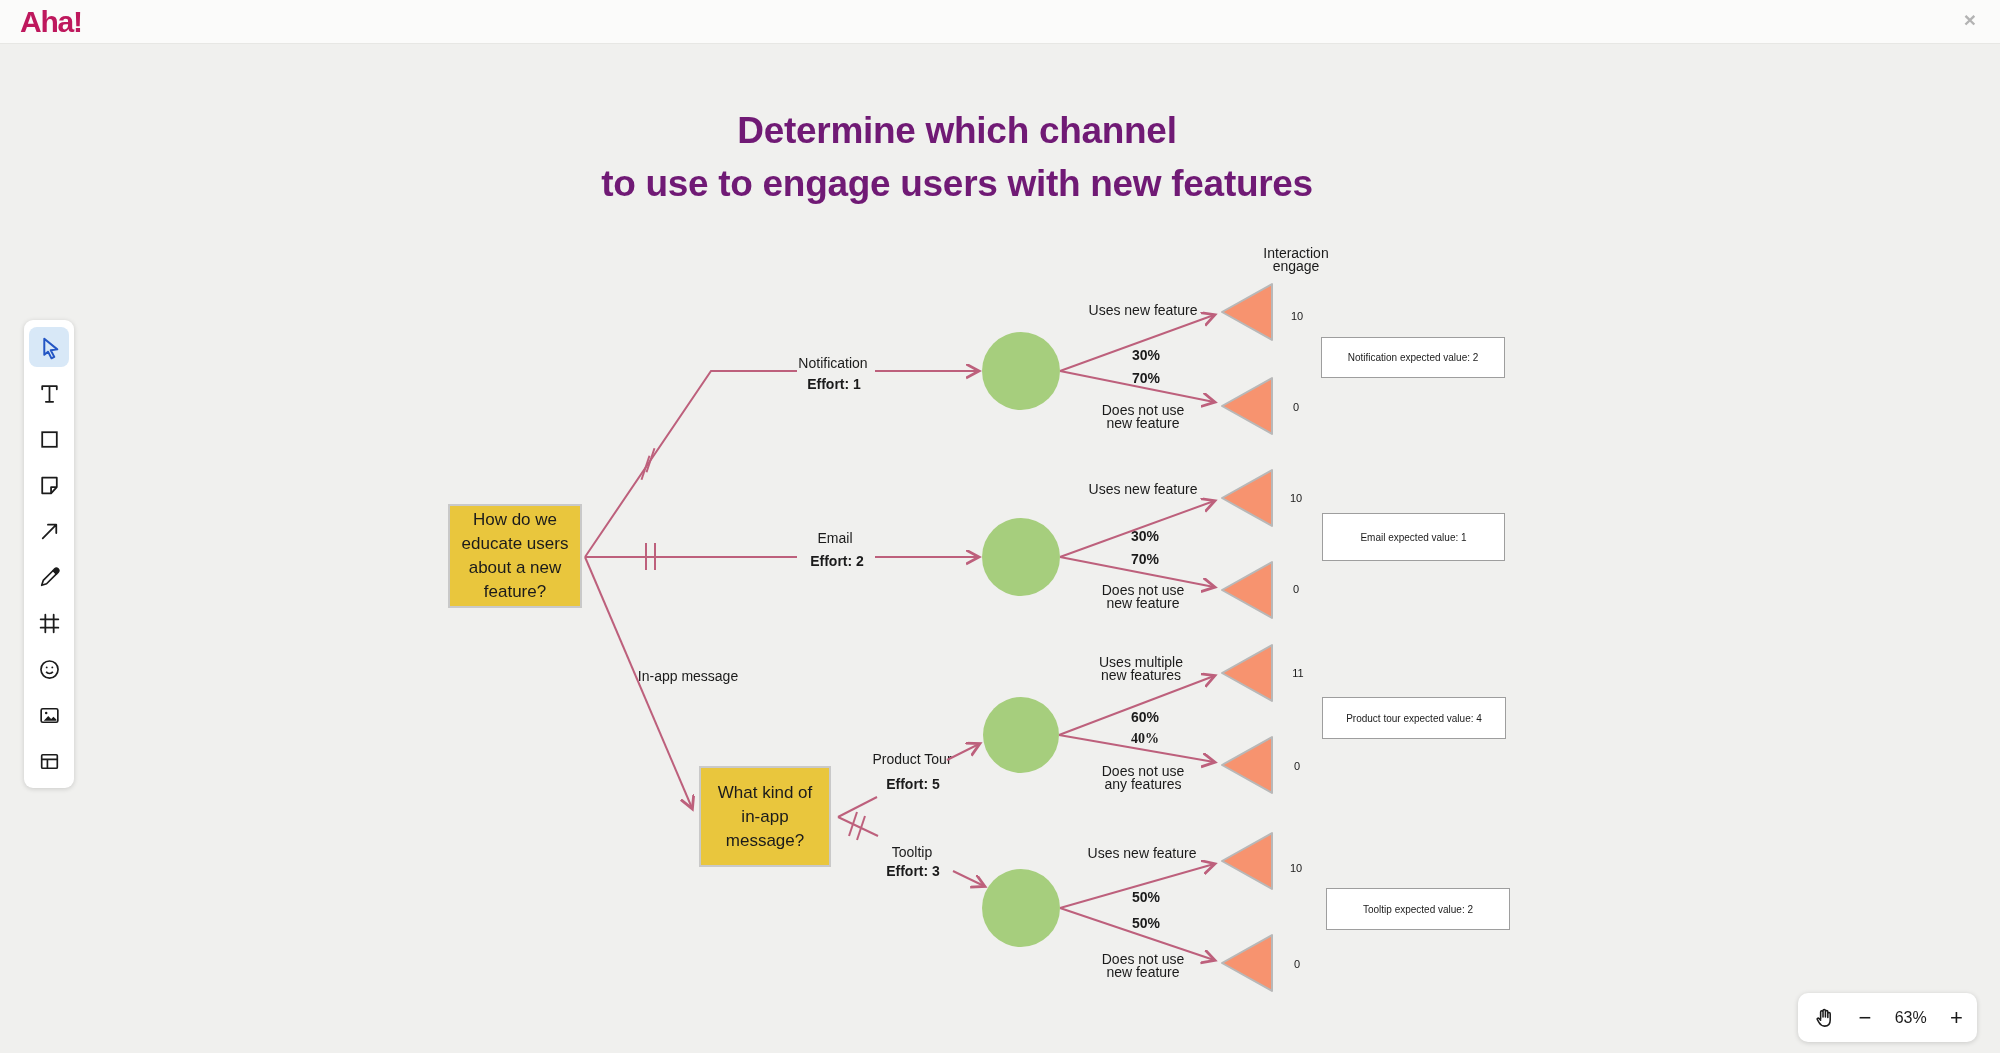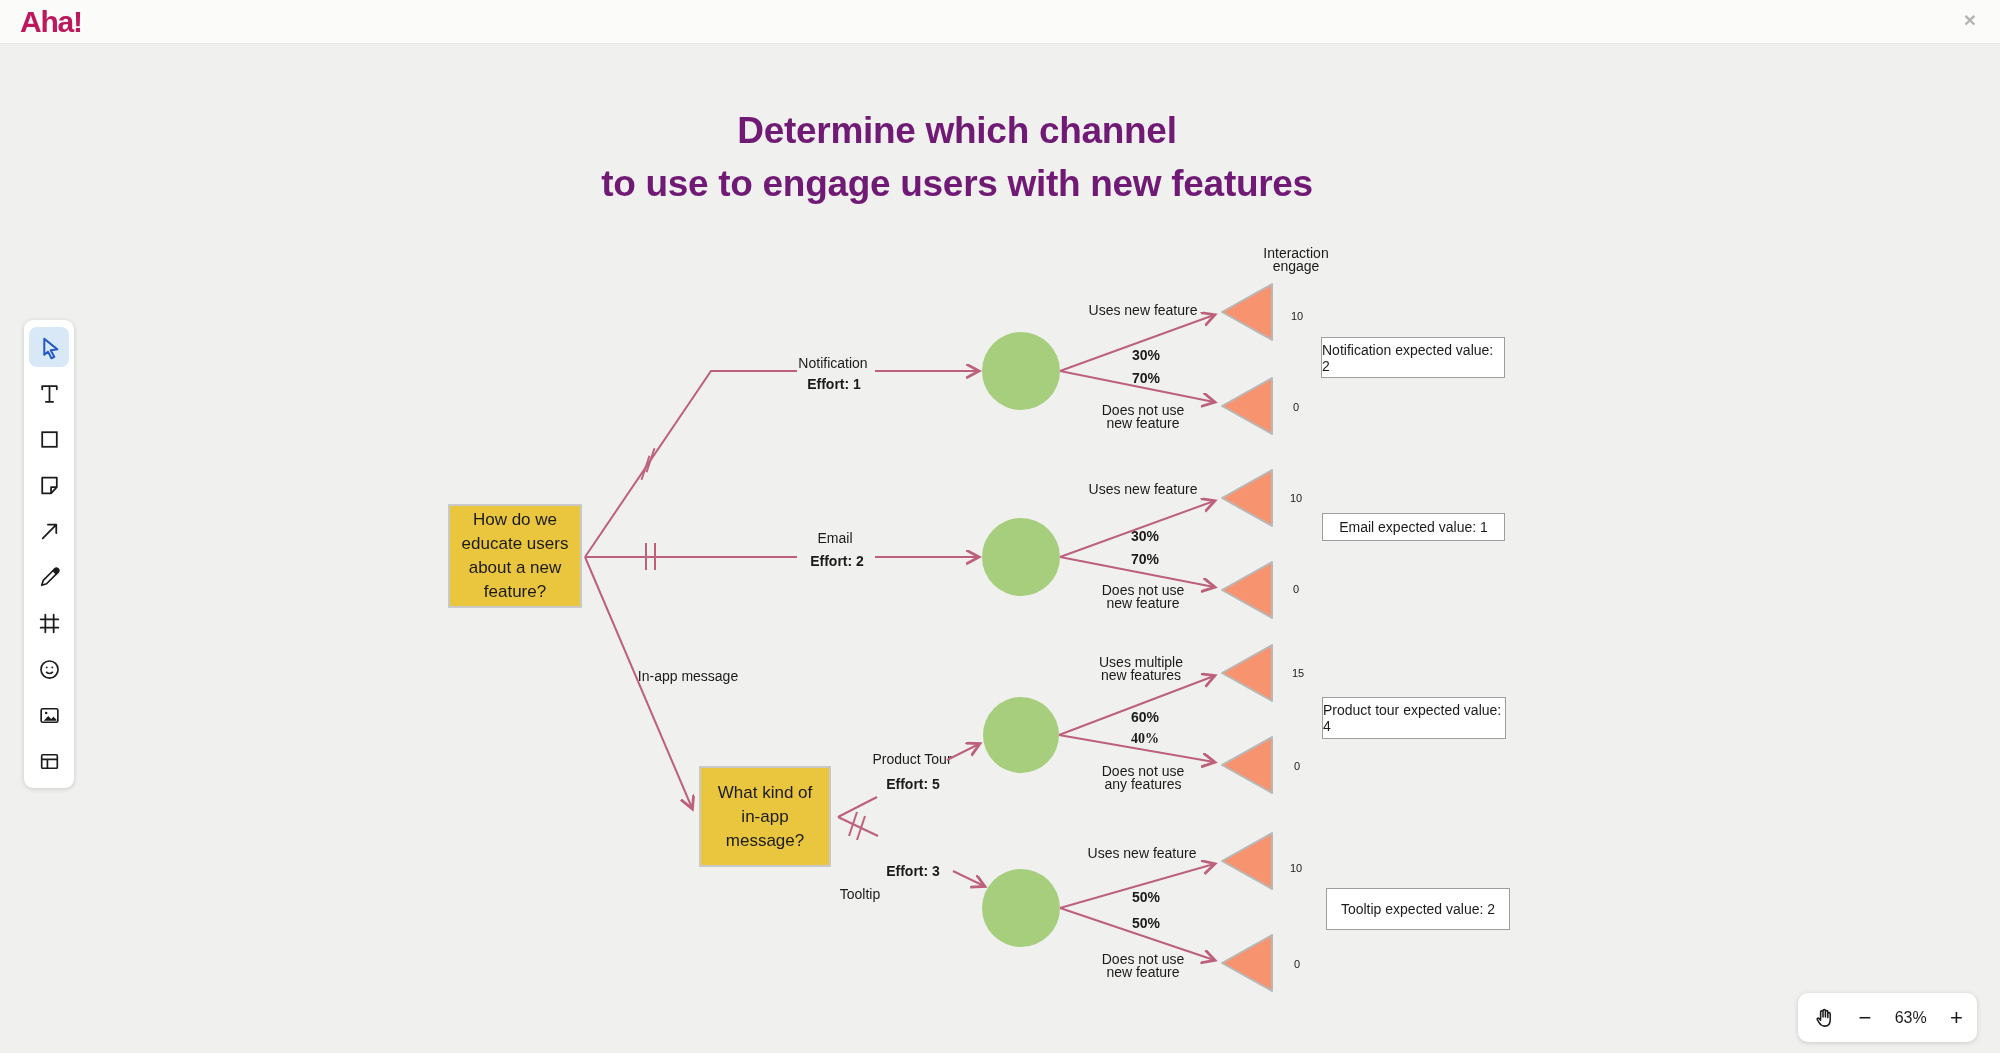--- a/index.html
+++ b/index.html
@@ -24,21 +24,21 @@
   .tool svg { display:block; }
 
   
   .lbl  { font-size:14px; color:#1b1b1b; }
   .bold { font-weight:700; }
   .val  { font-size:11px; font-weight:400; }
   .two-line { line-height:13px; }
   .note { position:absolute; background:#e9c63d; border:2px solid #c9c9c9; display:flex; flex-direction:column;
           align-items:center; justify-content:center; text-align:center; font-size:17px; line-height:24px; z-index:10; cursor:pointer; }
   .evbox { position:absolute; background:#ffffff; border:1.5px solid #9e9e9e; display:flex; align-items:center;
-           justify-content:center; font-size:14px; z-index:10; cursor:pointer; }
+           justify-content:center; font-size:10px; z-index:10; cursor:pointer; }
   .tree-svg { position:absolute; left:0; top:0; z-index:5; }
 
   
   .zoombar { position:absolute; left:1798px; top:993px; width:179px; height:49px; background:#ffffff; border-radius:10px;
              box-shadow:0 1px 5px rgba(0,0,0,.16); display:flex; align-items:center; justify-content:space-between;
              padding:0 14px; z-index:20; }
   .zbtn { font-size:22px; font-weight:500; color:#1b1b1b; cursor:pointer; line-height:1; }
   .zlevel { font-size:16px; color:#1b1b1b; }
 </style>
 </head>
@@ -219,21 +219,21 @@
 <div class="ct lbl bold" style="left:834px; top:384px;">Effort: 1</div>
 
 <div class="ct lbl" style="left:835px; top:538px;">Email</div>
 <div class="ct lbl bold" style="left:837px; top:561px;">Effort: 2</div>
 
 <div class="ct lbl" style="left:688px; top:676px;">In-app message</div>
 
 <div class="ct lbl" style="left:912px; top:759px;">Product Tour</div>
 <div class="ct lbl bold" style="left:913px; top:784px;">Effort: 5</div>
 
-<div class="ct lbl" style="left:860px; top:852px;margin-top:42px;">Tooltip</div>
+<div class="ct lbl" style="left:912px; top:852px;">Tooltip</div>
 <div class="ct lbl bold" style="left:913px; top:871px;">Effort: 3</div>
 
 <div class="ct lbl two-line" style="left:1143px; top:310px;">
   <div>Uses new feature</div>
     <div></div>
 </div>
 <div class="ct lbl two-line" style="left:1143px; top:417px;">
   <div>Does not use</div>
     <div>new feature</div>
 </div>
@@ -268,29 +268,29 @@
 <div class="ct lbl bold" style="left:1145px; top:559px;">70%</div>
 <div class="ct lbl bold" style="left:1145px; top:717px;">60%</div>
 <div class="ct lbl bold" style="left:1145px; top:739px;font-family:Liberation Serif, serif;">40%</div>
 <div class="ct lbl bold" style="left:1146px; top:897px;">50%</div>
 <div class="ct lbl bold" style="left:1146px; top:923px;">50%</div>
 
 <div class="ct val" style="left:1297px; top:316px;">10</div>
 <div class="ct val" style="left:1296px; top:407px;">0</div>
 <div class="ct val" style="left:1296px; top:498px;">10</div>
 <div class="ct val" style="left:1296px; top:589px;">0</div>
-<div class="ct val" style="left:1298px; top:673px;">15</div>
+<div class="ct val" style="left:1298px; top:673px;">11</div>
 <div class="ct val" style="left:1297px; top:766px;">0</div>
 <div class="ct val" style="left:1296px; top:868px;">10</div>
 <div class="ct val" style="left:1297px; top:964px;">0</div>
 
 <div class="evbox" style="left:1321px; top:337px; width:184px; height:41px;">
   <span>Notification expected value: 2</span>
 </div>
-<div class="evbox" style="left:1322px; top:513px; width:183px; height:28px;">
+<div class="evbox" style="left:1322px; top:513px; width:183px; height:48px;">
   <span>Email expected value: 1</span>
 </div>
 <div class="evbox" style="left:1322px; top:697px; width:184px; height:42px;">
   <span>Product tour expected value: 4</span>
 </div>
 <div class="evbox" style="left:1326px; top:888px; width:184px; height:42px;">
   <span>Tooltip expected value: 2</span>
 </div>
 
 <div class="zoombar">

